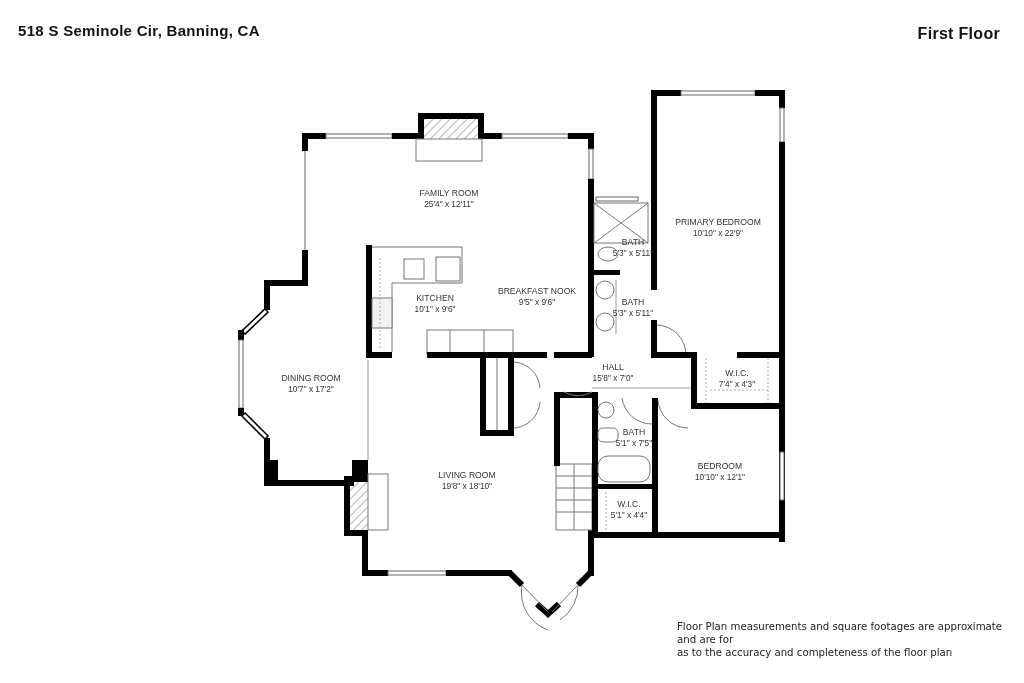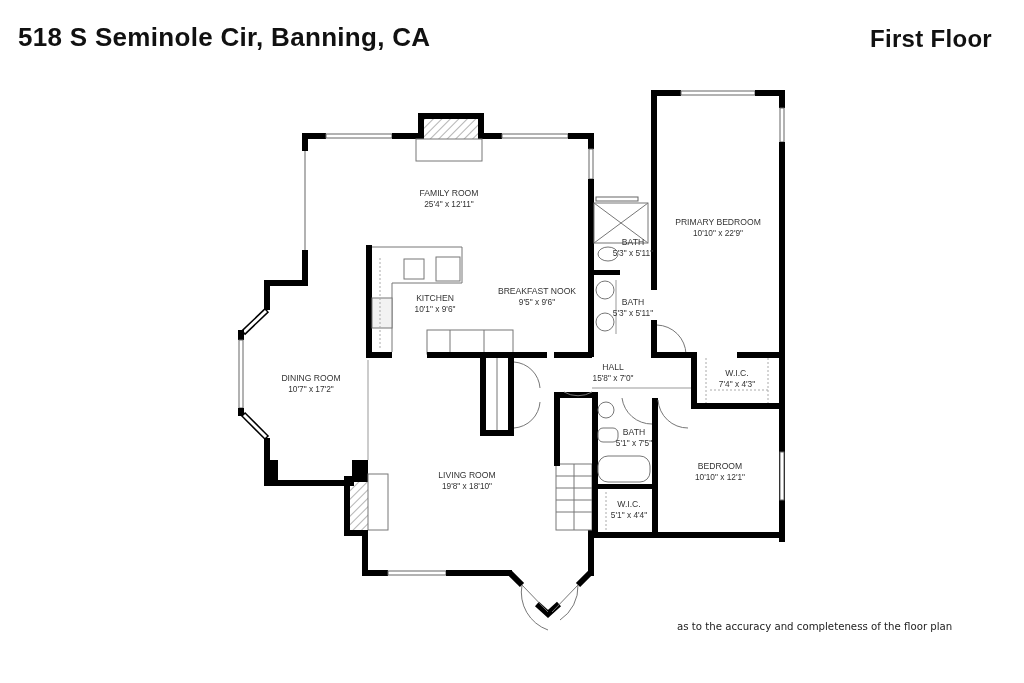--- a/index.html
+++ b/index.html
@@ -1,18 +1,18 @@
 <!DOCTYPE html>
 <html><head>
 <meta charset="utf-8">
 <style>
   html, body { margin: 0; padding: 0; background: #ffffff; }
   body { width: 1024px; height: 683px; position: relative; overflow: hidden; font-family: "Liberation Sans", sans-serif; }
-  .title { position: absolute; top: 22px; left: 18px; font-size: 26px; font-weight: bold; color: #111; letter-spacing: 0.3px; }
-  .floor { position: absolute; top: 25px; right: 32px; font-size: 24px; font-weight: bold; color: #111; letter-spacing: 0.3px; }
+  .title { position: absolute; top: 22px; left: 18px; font-size: 15px; font-weight: bold; color: #111; letter-spacing: 0.3px; }
+  .floor { position: absolute; top: 25px; right: 24px; font-size: 16px; font-weight: bold; color: #111; letter-spacing: 0.3px; }
   .disclaimer { position: absolute; left: 677px; top: 620px; width: 345px; font-size: 10.2px; line-height: 13px; color: #222; font-family: "DejaVu Sans", sans-serif; }
   .disclaimer p { margin: 0; }
   svg { position: absolute; left: 0; top: 0; }
   .wall { fill: #000; }
   .thin { fill: none; stroke: #777; stroke-width: 1; }
   .win { fill: #fff; stroke: #666; stroke-width: 1; }
   .hatch { stroke: #444; stroke-width: 0.8; }
   .lbl { font-family: "Liberation Sans", sans-serif; font-size: 8.6px; fill: #333; text-anchor: middle; }
   .dim { font-family: "Liberation Sans", sans-serif; font-size: 8.3px; fill: #333; text-anchor: middle; }
 </style>
@@ -205,14 +205,15 @@
 
     <text class="lbl" x="720" y="469">BEDROOM</text>
     <text class="dim" x="720" y="480">10'10" x 12'1"</text>
 
     <text class="lbl" x="629" y="507">W.I.C.</text>
     <text class="dim" x="629" y="518">5'1" x 4'4"</text>
   </g>
 </svg>
 
 <div class="disclaimer">
+  <p>Floor Plan measurements and square footages are approximate and are for</p>
   <p>as to the accuracy and completeness of the floor plan</p>
 </div>
 
 </body></html>

